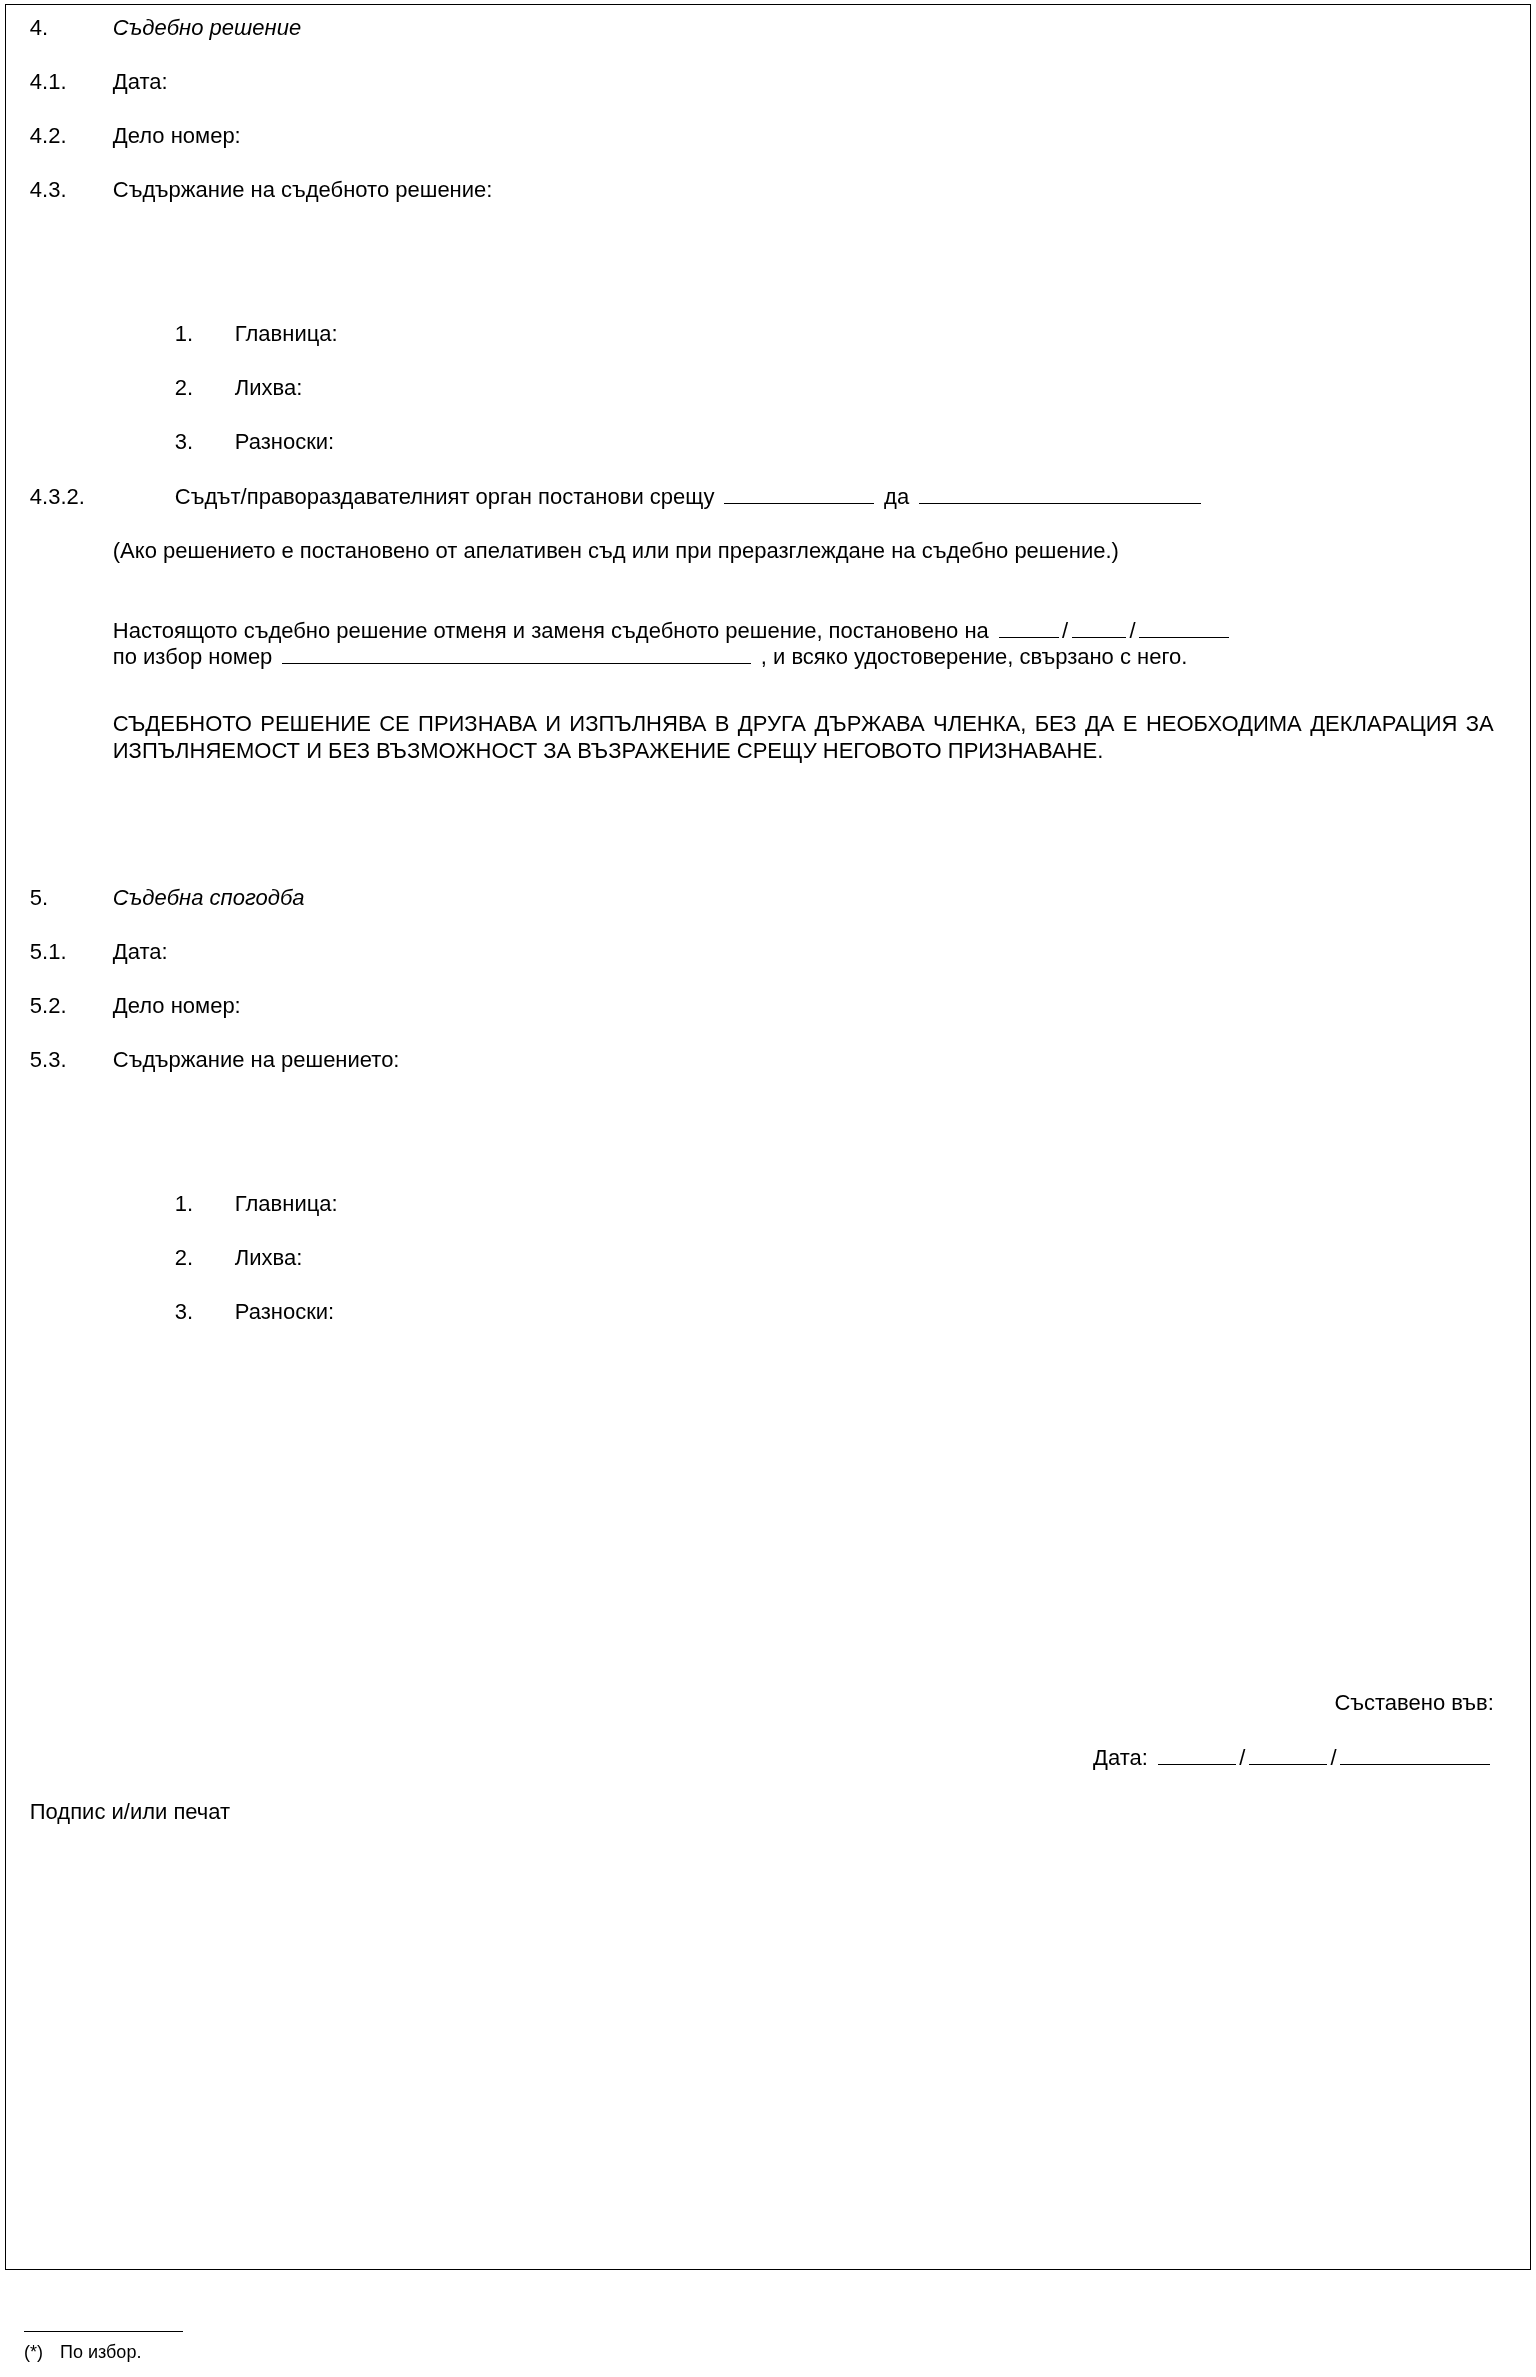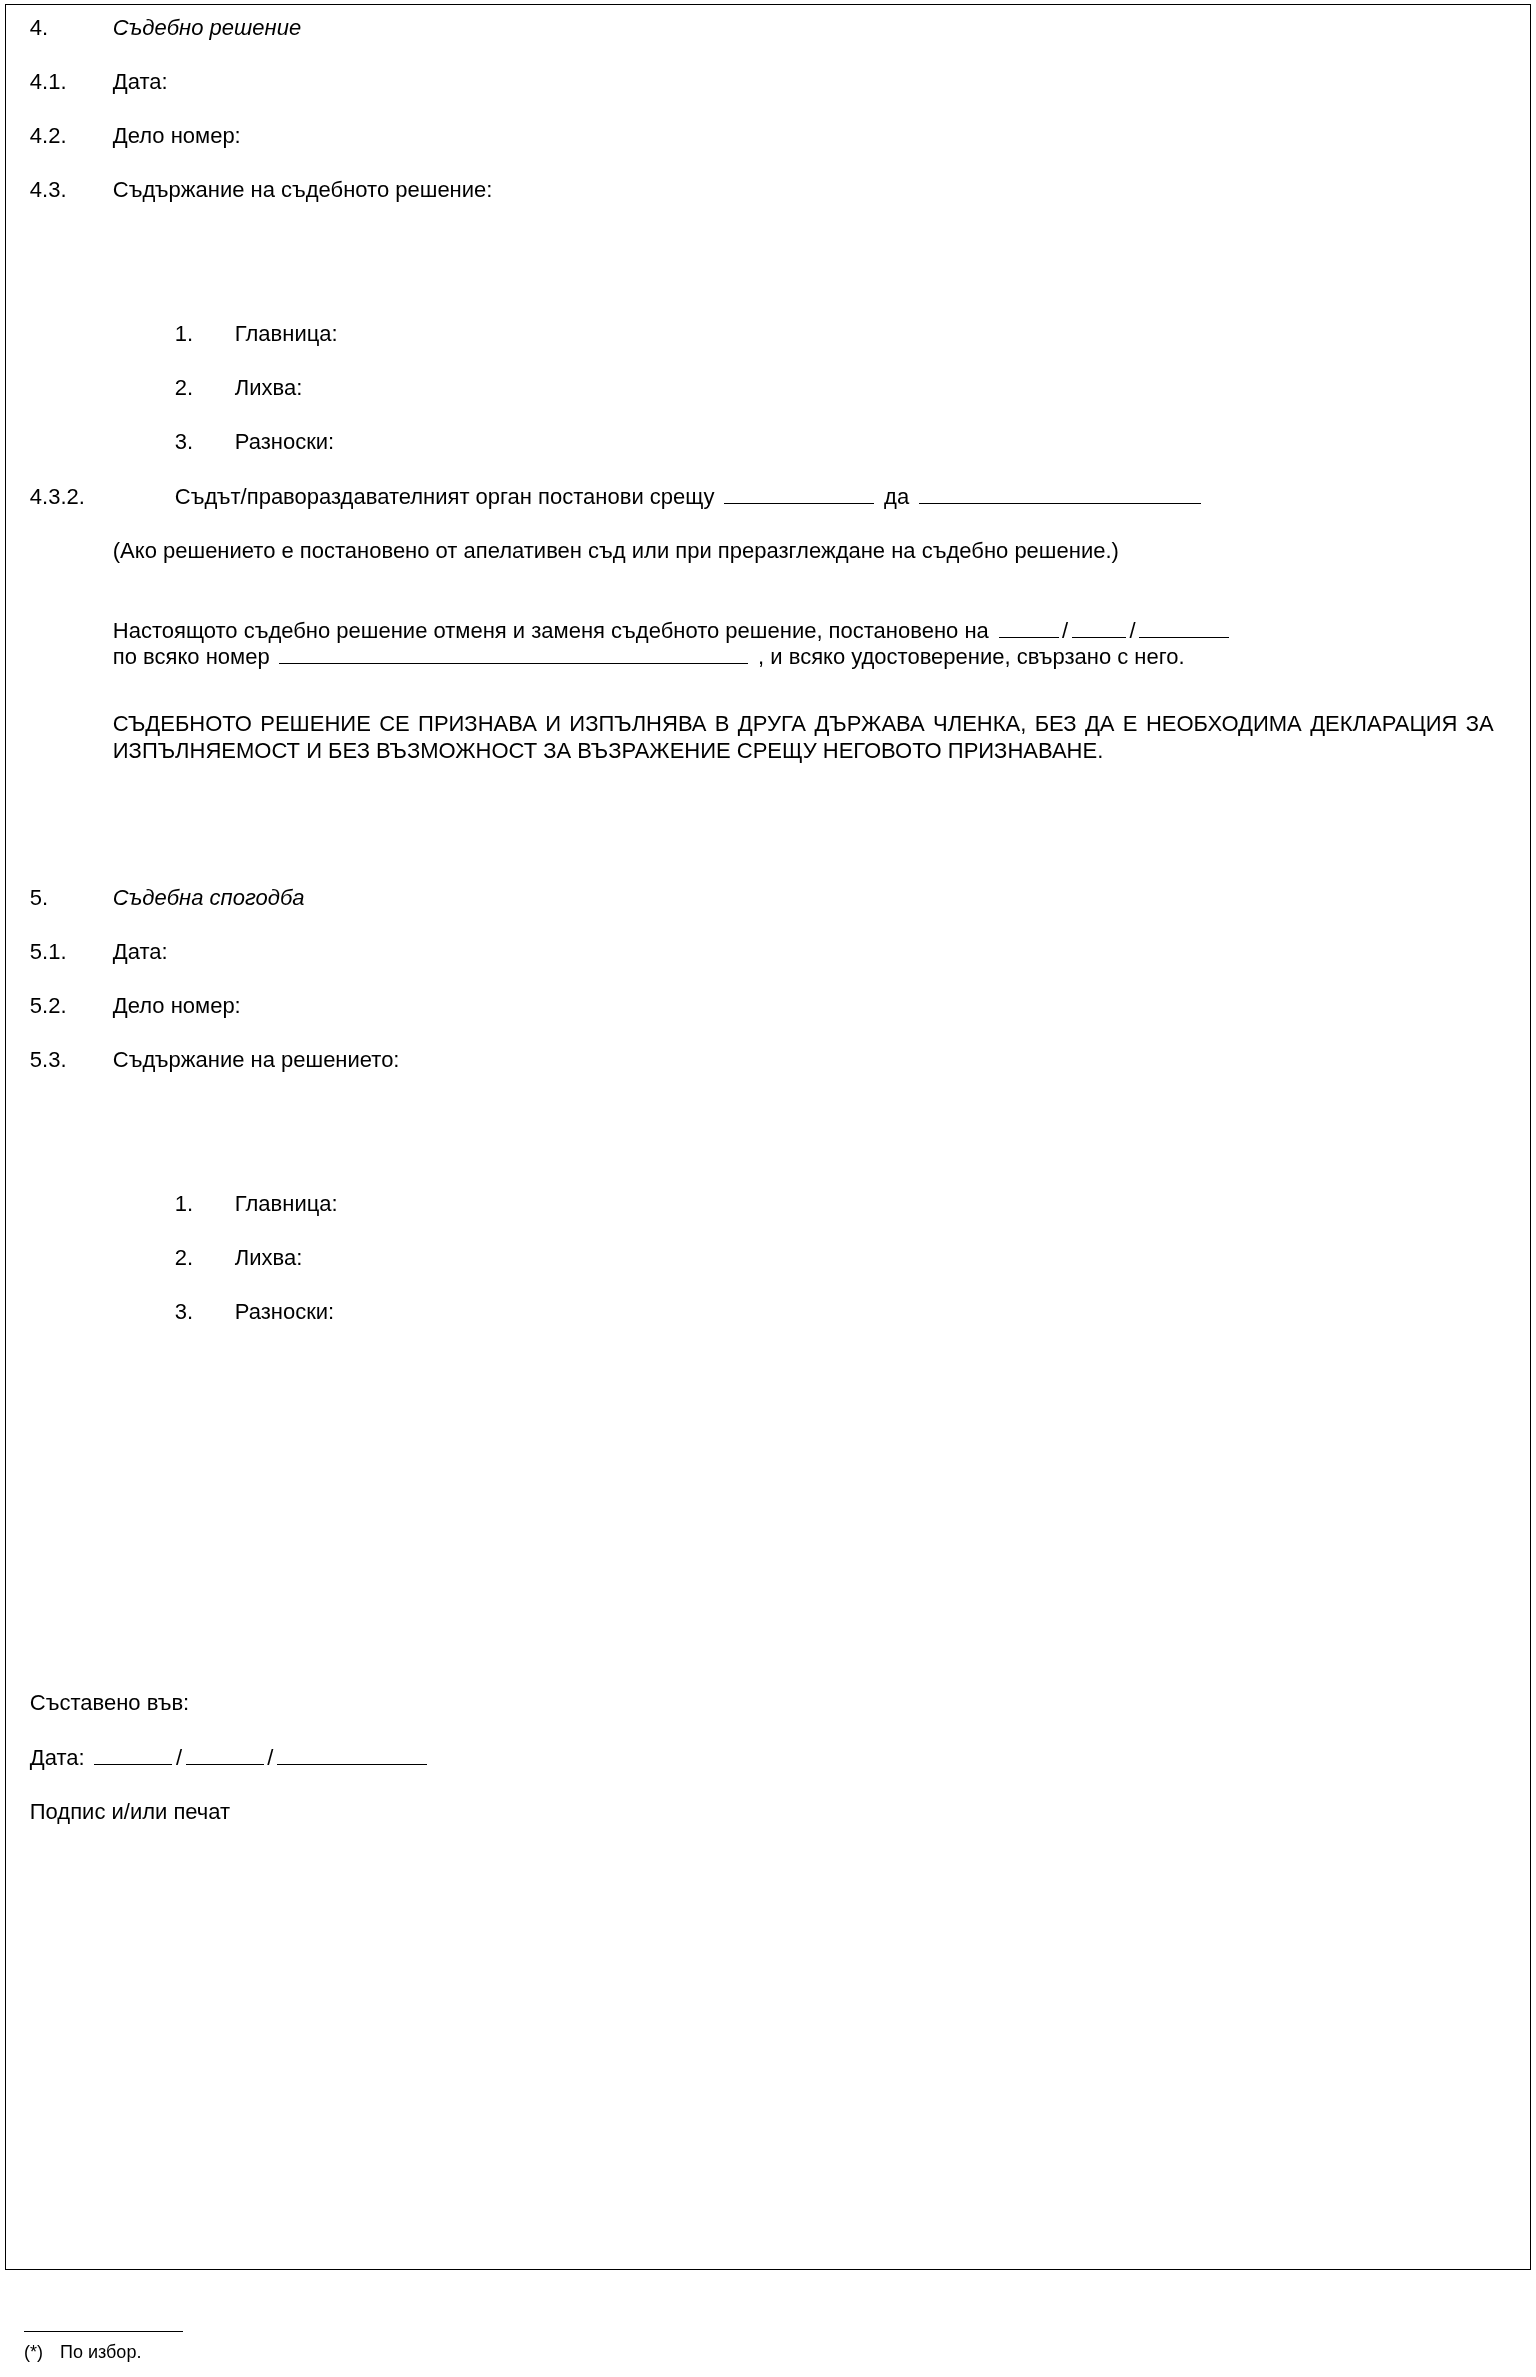--- a/index.html
+++ b/index.html
@@ -115,20 +115,21 @@
   .footnote-text {
     display: flex;
     gap: 17px;
     font-size: 18px;
   }
   .signblock {
     margin-top: 0;
   }
   .signline {
     margin-bottom: 32px;
+    text-align: right;
   }
 </style>
 </head>
 <body>
 
 <div class="page">
   <div class="doc-frame">
     <div class="content">
 
       <div class="row">
@@ -189,21 +190,21 @@
 
       <div class="spacer-md"></div>
 
       <div class="para-indent">(Ако решението е постановено от апелативен съд или при преразглеждане на съдебно решение.)</div>
 
       <div class="spacer-md"></div>
 
       <div class="para-indent justified">
         <span>Настоящото съдебно решение отменя и заменя съдебното решение, постановено на</span>
         <span class="fill fill-100"></span><span>/</span><span class="fill fill-90"></span><span>/</span><span class="fill fill-150"></span><br>
-        <span>по всяко номер</span>
+        <span>по избор номер</span>
         <span class="fill fill-780"></span>
         <span>, и всяко удостоверение, свързано с него.</span>
       </div>
 
       <div class="spacer-sm"></div>
 
       <div class="caps-block justified">СЪДЕБНОТО РЕШЕНИЕ СЕ ПРИЗНАВА И ИЗПЪЛНЯВА В ДРУГА ДЪРЖАВА ЧЛЕНКА, БЕЗ ДА Е НЕОБХОДИМА ДЕКЛАРАЦИЯ ЗА ИЗПЪЛНЯЕМОСТ И БЕЗ ВЪЗМОЖНОСТ ЗА ВЪЗРАЖЕНИЕ СРЕЩУ НЕГОВОТО ПРИЗНАВАНЕ.</div>
 
       <div class="spacer-xl"></div>
       <div class="spacer-md"></div>

